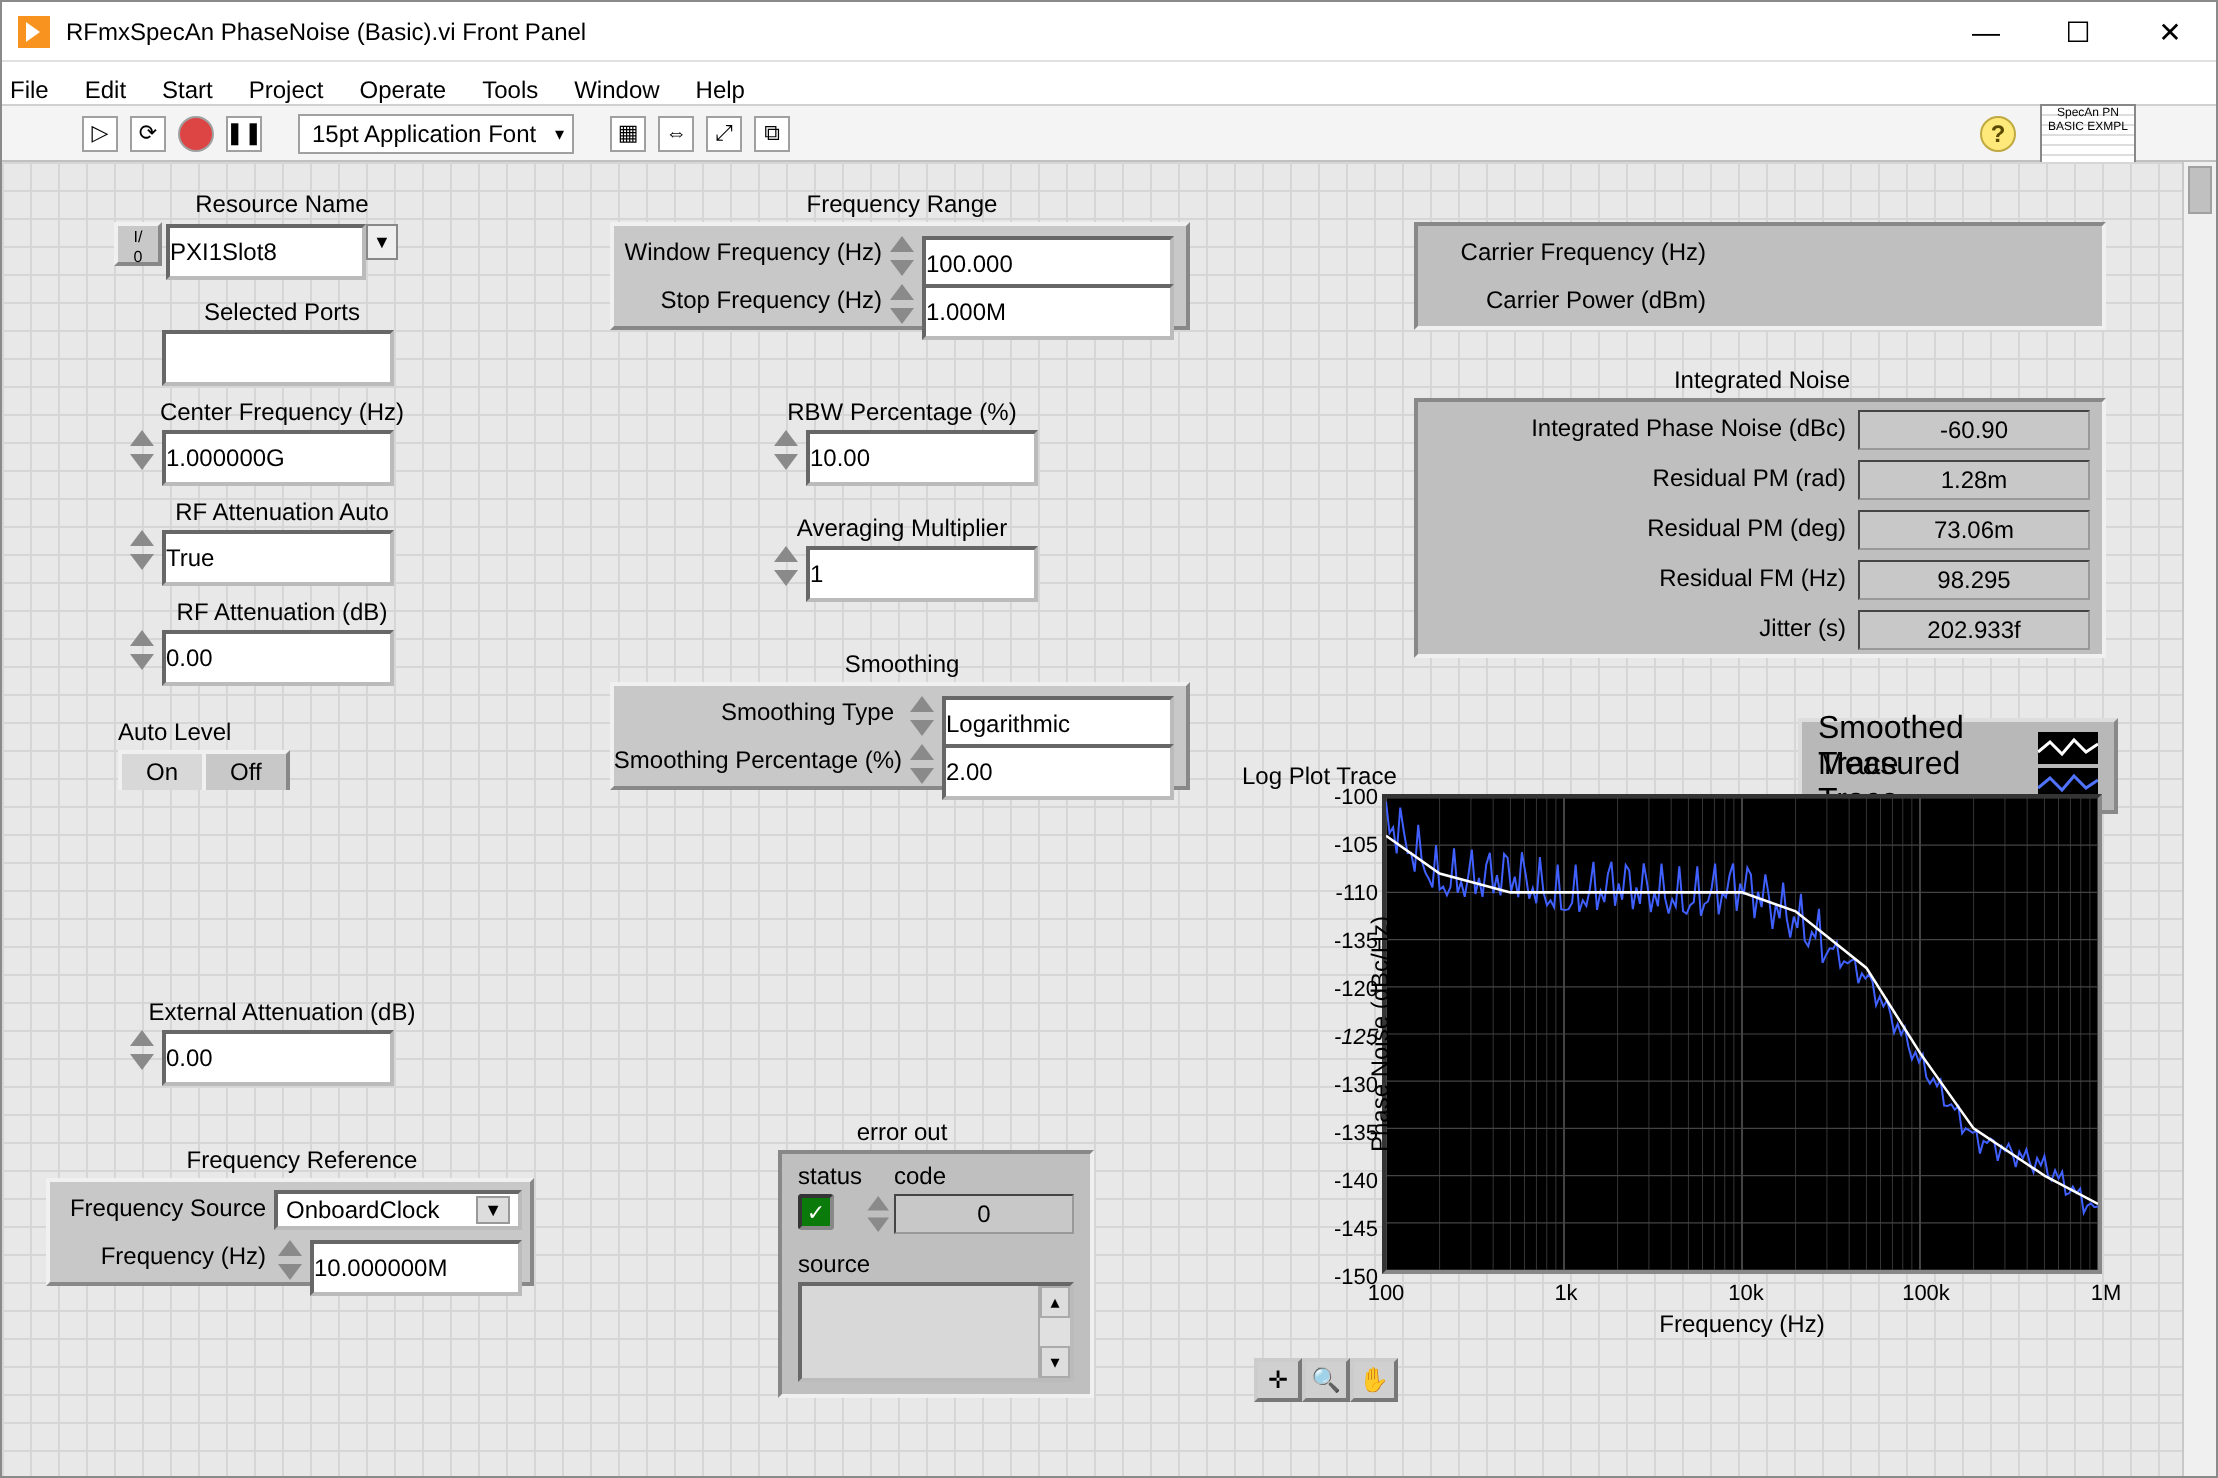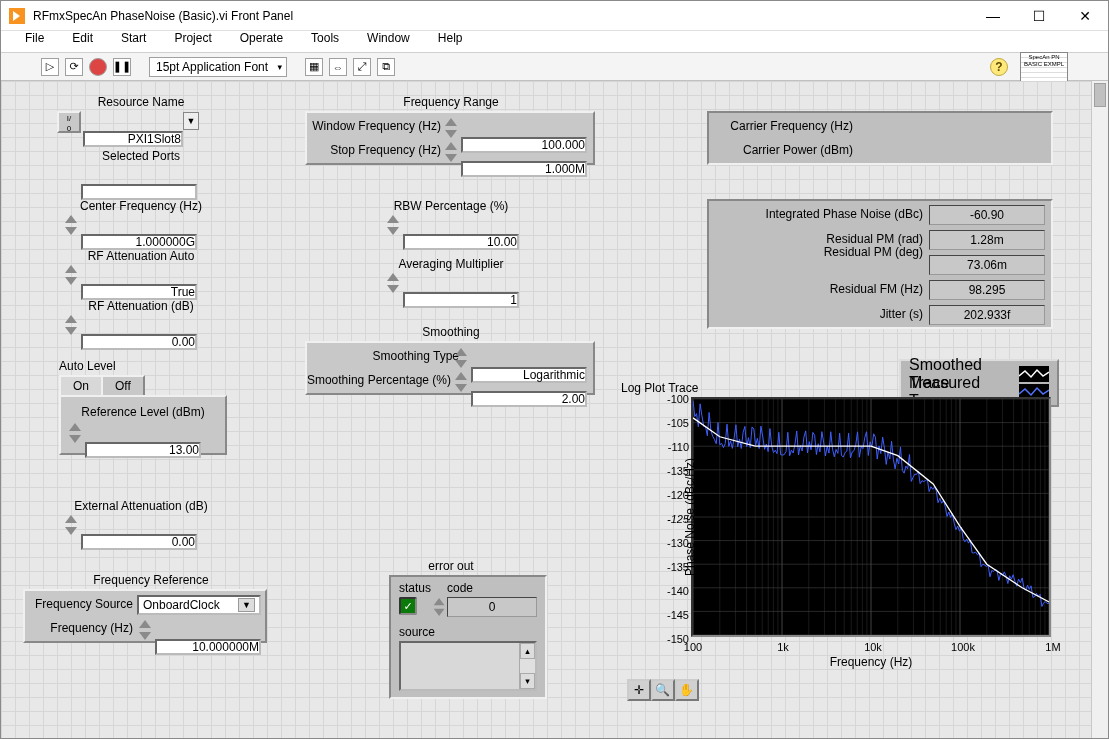--- a/index.html
+++ b/index.html
@@ -4,38 +4,38 @@
 <style>
 * { box-sizing: border-box; font-family: "Segoe UI", Tahoma, sans-serif; }
 body { margin:0; background:#fff; font-size:12px; color:#000; }
 .window { width:1109px; height:739px; border:1px solid #8a8a8a; display:flex; flex-direction:column; background:#fff; }
 .titlebar { height:30px; display:flex; align-items:center; padding:0 8px; background:#fff; border-bottom:1px solid #e0e0e0;}
 .titlebar .icon-box{ width:16px; height:16px; background:#f7931e; margin-right:8px; position:relative;}
 .titlebar .icon-box::after{content:"";position:absolute;left:4px;top:3px;border-left:7px solid #fff;border-top:5px solid transparent;border-bottom:5px solid transparent;}
 .titlebar .title{ flex:1; font-size:12px; }
 .winbtns { display:flex; gap:0; margin-right:-8px;}
 .winbtn { width:46px; height:30px; display:flex; align-items:center; justify-content:center; font-size:14px; cursor:default;}
-.menubar { height:22px; display:flex; align-items:flex-start; padding:0 24px; gap:28px; font-size:12px; border-bottom:1px solid #d0d0d0;}
+.menubar { height:22px; display:flex; align-items:flex-end; padding:0 4px; gap:18px; font-size:12px; border-bottom:1px solid #d0d0d0;}
 .menubar span{cursor:default;}
 .toolbar { height:28px; display:flex; align-items:center; padding:2px 40px; gap:6px; border-bottom:1px solid #c0c0c0; background:#f4f4f4;}
 .tbtn { width:18px; height:18px; border:1px solid #a0a0a0; background:#fff; display:flex; align-items:center; justify-content:center; font-size:11px;}
 .tbtn.round{border-radius:50%;}
 .fontbox{ height:20px; border:1px solid #a0a0a0; background:#fff; padding:0 18px 0 6px; display:flex; align-items:center; font-size:12px; position:relative;}
 .fontbox::after{content:"▾"; position:absolute; right:4px; font-size:9px;}
 .sep{width:6px;}
 .help-icon{margin-left:auto; width:18px;height:18px;border:1px solid #bfa940; background:#ffe97a; border-radius:50%; display:flex;align-items:center;justify-content:center;font-weight:bold;color:#5a4a00;font-size:12px;}
 .example-badge{width:48px;height:30px;border:1px solid #888;margin-left:6px;background:repeating-linear-gradient(#fff,#fff 4px,#ddd 4px,#ddd 5px);font-size:6px;line-height:7px;text-align:center;padding:1px;}
 .canvas-wrap{flex:1;position:relative;overflow:hidden;}
 .canvas{ position:absolute; inset:0; background-color:#e8e8e8;
  background-image: linear-gradient(#d6d6d6 1px, transparent 1px), linear-gradient(90deg,#d6d6d6 1px, transparent 1px);
  background-size:14px 14px; overflow:auto;}
 .vscroll{position:absolute;right:0;top:0;bottom:0;width:17px;background:#f0f0f0;border-left:1px solid #c8c8c8;}
 .vscroll .thumb{position:absolute;left:2px;right:2px;top:2px;height:24px;background:#c0c0c0;border:1px solid #a0a0a0;}
 .lbl{ font-size:12px; color:#000; text-align:center; position:absolute;}
-.inset{ border:2px inset #bbb; background:#fff; height:16px; display:flex; align-items:center; justify-content:flex-end; font-size:12px;margin-top:19px;}
+.inset{ border:2px inset #bbb; background:#fff; height:28px; display:flex; align-items:center; justify-content:flex-start; font-size:12px;}
 .raised{ border:2px solid #888; border-top-color:#f0f0f0; border-left-color:#f0f0f0; background:#c8c8c8; position:absolute;}
 .raised.pushed{ border-top-color:#888; border-left-color:#888; border-right-color:#f0f0f0; border-bottom-color:#f0f0f0; background:#bfbfbf;}
 .spinner{position:absolute;width:14px;height:20px;}
 .spinner::before,.spinner::after{content:"";position:absolute;left:0;width:0;height:0;border-left:6px solid transparent;border-right:6px solid transparent;}
 .spinner::before{top:0;border-bottom:8px solid #8a8a8a;}
 .spinner::after{bottom:0;border-top:8px solid #8a8a8a;}
 .readonly{ background:#c8c8c8; border:1px inset #999; height:20px; display:flex; align-items:center; justify-content:center; position:absolute;}
 .readlabel{position:absolute; text-align:right; font-size:12px;}
 .dd{position:absolute;border:1px solid #888;background:#eee;width:16px;height:18px;display:flex;align-items:center;justify-content:center;font-size:9px;}
 .tabset{position:absolute;}
@@ -122,27 +122,20 @@
    <div class="spinner" style="left:64px;top:184px"></div>
    <div class="inset" style="position:absolute;left:80px;top:184px;width:116px">True</div>
 
    <div class="lbl" style="left:60px;top:218px;width:160px">RF Attenuation (dB)</div>
    <div class="spinner" style="left:64px;top:234px"></div>
    <div class="inset" style="position:absolute;left:80px;top:234px;width:116px">0.00</div>
 
    <div class="lbl" style="left:58px;top:278px;width:80px;text-align:left">Auto Level</div>
    <div class="tabset" style="left:58px;top:294px;width:168px">
      <span class="tab inactive">On</span><span class="tab">Off</span>
-     <div class="tabbody" style="height:60px">
-       <div class="lbl" style="position:relative;left:0;top:0;width:148px">Reference Level (dBm)</div>
-       <div style="position:relative;margin-top:4px;height:22px">
-         <div class="spinner" style="left:0;top:0"></div>
-         <div class="inset" style="position:absolute;left:16px;top:0;width:116px">13.00</div>
-       </div>
-     </div>
    </div>
 
    <div class="lbl" style="left:60px;top:418px;width:160px">External Attenuation (dB)</div>
    <div class="spinner" style="left:64px;top:434px"></div>
    <div class="inset" style="position:absolute;left:80px;top:434px;width:116px">0.00</div>
 
    <div class="lbl" style="left:50px;top:492px;width:200px">Frequency Reference</div>
    <div class="raised" style="left:22px;top:508px;width:244px;height:54px;background:#c8c8c8">
      <div class="readlabel" style="left:4px;top:6px;width:104px">Frequency Source</div>
      <div class="combo" style="left:112px;top:4px;width:124px">
@@ -167,21 +160,21 @@
    <div class="lbl" style="left:350px;top:118px;width:200px">RBW Percentage (%)</div>
    <div class="spinner" style="left:386px;top:134px"></div>
    <div class="inset" style="position:absolute;left:402px;top:134px;width:116px">10.00</div>
 
    <div class="lbl" style="left:350px;top:176px;width:200px">Averaging Multiplier</div>
    <div class="spinner" style="left:386px;top:192px"></div>
    <div class="inset" style="position:absolute;left:402px;top:192px;width:116px">1</div>
 
    <div class="lbl" style="left:350px;top:244px;width:200px">Smoothing</div>
    <div class="raised" style="left:304px;top:260px;width:290px;height:54px">
-     <div class="readlabel" style="left:12px;top:6px;width:140px">Smoothing Type</div>
+     <div class="readlabel" style="left:0;top:6px;width:140px">Smoothing Type</div>
      <div class="spinner" style="left:148px;top:5px"></div>
      <div class="inset" style="position:absolute;left:164px;top:5px;width:116px">Logarithmic</div>
      <div class="readlabel" style="left:-6px;top:30px;width:150px">Smoothing Percentage (%)</div>
      <div class="spinner" style="left:148px;top:29px"></div>
      <div class="inset" style="position:absolute;left:164px;top:29px;width:116px">2.00</div>
    </div>
 
    <div class="lbl" style="left:390px;top:478px;width:120px">error out</div>
    <div class="raised pushed" style="left:388px;top:494px;width:158px;height:124px">
      <div style="position:absolute;left:8px;top:4px;font-size:12px">status</div>
@@ -196,26 +189,27 @@
          <div class="ar" style="bottom:0">▾</div>
        </div>
      </div>
    </div>
 
    <div class="raised pushed" style="left:706px;top:30px;width:346px;height:54px">
      <div class="readlabel" style="left:4px;top:6px;width:140px">Carrier Frequency (Hz)</div>
      <div class="readlabel" style="left:4px;top:30px;width:140px">Carrier Power (dBm)</div>
    </div>
 
+   <div class="lbl" style="left:760px;top:102px;width:240px">Integrated Noise</div>
    <div class="raised pushed" style="left:706px;top:118px;width:346px;height:130px">
      <div class="readlabel" style="left:4px;top:6px;width:210px">Integrated Phase Noise (dBc)</div>
      <div class="readonly" style="left:220px;top:4px;width:116px">-60.90</div>
      <div class="readlabel" style="left:4px;top:31px;width:210px">Residual PM (rad)</div>
      <div class="readonly" style="left:220px;top:29px;width:116px">1.28m</div>
-     <div class="readlabel" style="left:4px;top:44px;width:210px">Residual PM (deg)</div>
+     <div class="readlabel" style="left:4px;top:56px;width:210px">Residual PM (deg)</div>
      <div class="readonly" style="left:220px;top:54px;width:116px">73.06m</div>
      <div class="readlabel" style="left:4px;top:81px;width:210px">Residual FM (Hz)</div>
      <div class="readonly" style="left:220px;top:79px;width:116px">98.295</div>
      <div class="readlabel" style="left:4px;top:106px;width:210px">Jitter (s)</div>
      <div class="readonly" style="left:220px;top:104px;width:116px">202.933f</div>
    </div>
 
    <div class="legendbox" style="left:898px;top:278px;width:160px">
      <div class="legendrow">
             <span>Smoothed Trace</span>

